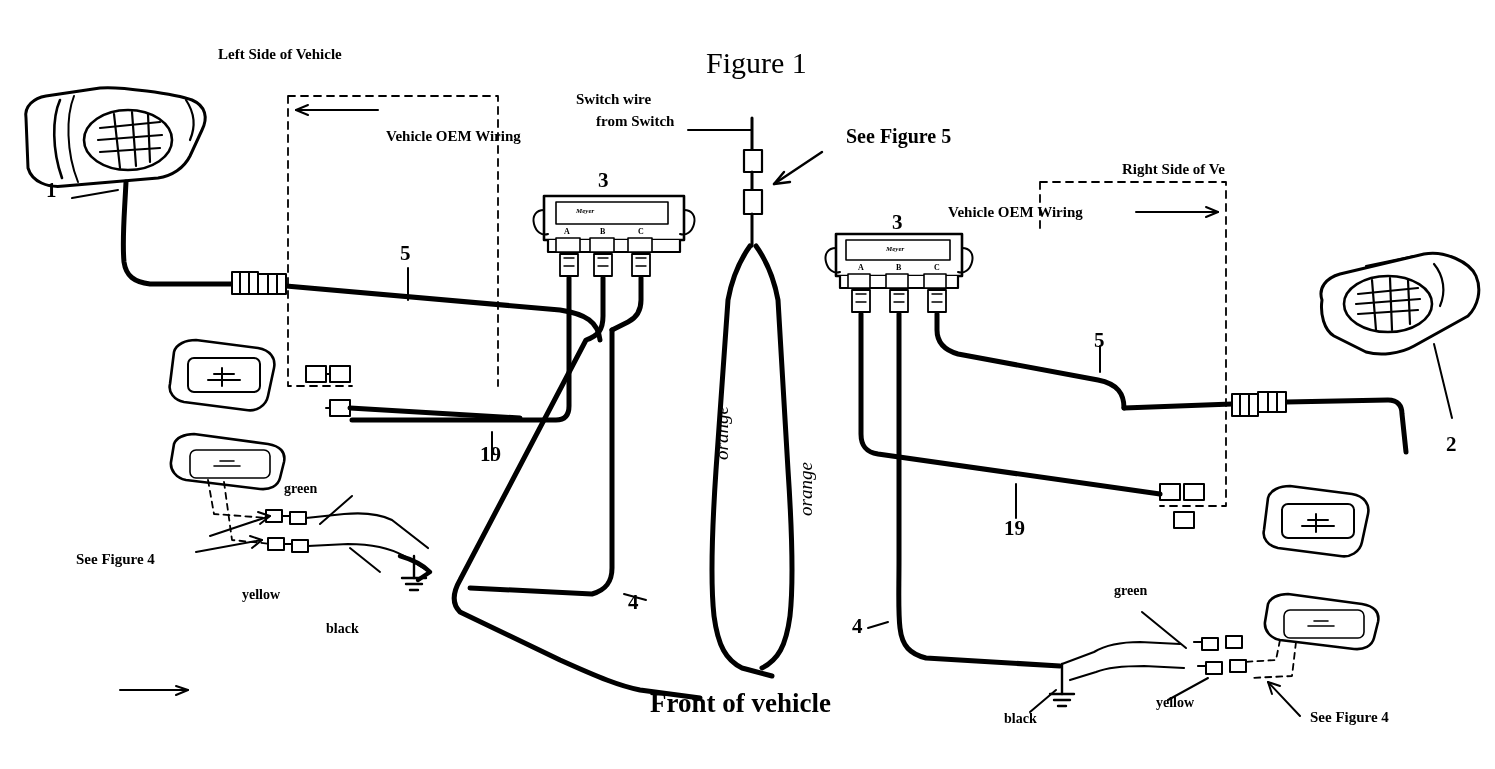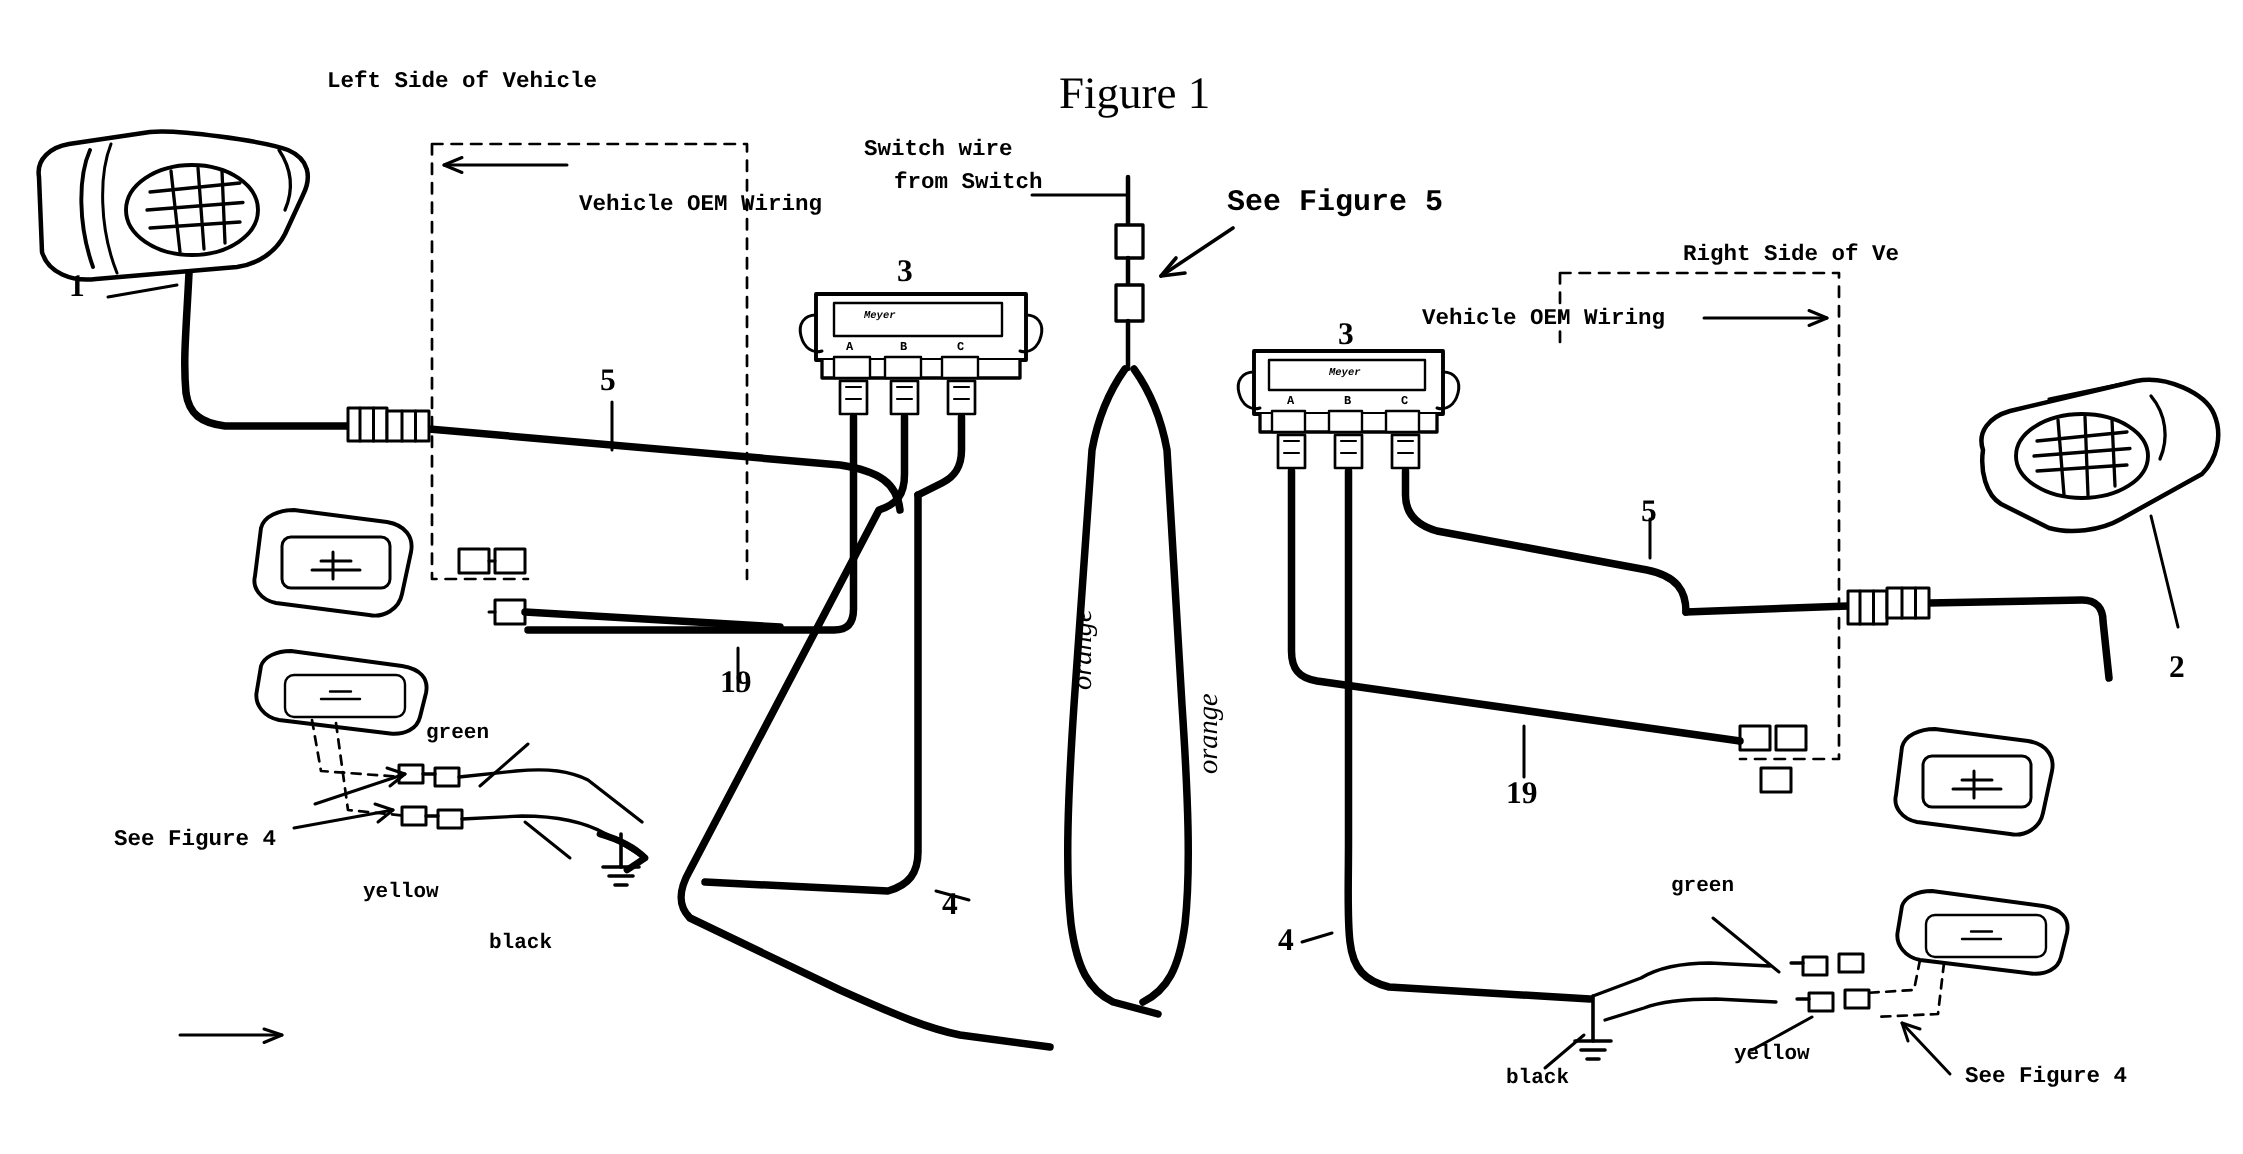--- a/index.html
+++ b/index.html
@@ -17,21 +17,21 @@
     color: #000000;
   }
   #canvas svg {
     position: absolute;
     left: 0;
     top: 0;
   }
   .lbl {
     position: absolute;
     white-space: nowrap;
-    font-family: Liberation Mono, monospace;
+    font-family: Liberation Serif, serif;
     color: #000;
     line-height: 1;
   }
   .title {
     font-size: 30px;
     font-weight: normal;
     font-family: "Liberation Serif", serif;
   }
   .front {
     font-size: 27px;
@@ -326,21 +326,21 @@
 
   <div class="lbl hdr" style="left:218px; top:47px;">Left Side of Vehicle</div>
   <div class="lbl hdr" style="left:1122px; top:162px;text-align:right;">Right Side of Ve</div>
 
   <div class="lbl hdr" style="left:386px; top:129px;">Vehicle OEM Wiring</div>
   <div class="lbl hdr" style="left:948px; top:205px;">Vehicle OEM Wiring</div>
 
   <div class="lbl hdr" style="left:576px; top:92px;">Switch wire</div>
   <div class="lbl hdr" style="left:596px; top:114px;">from Switch</div>
 
-  <div class="lbl" style="left:818px; top:126px; font-size:20px; font-weight:bold;">See Figure 5</div>
+  <div class="lbl" style="left:846px; top:126px; font-size:20px; font-weight:bold;">See Figure 5</div>
 
   <div class="lbl num" style="left:46px; top:180px;">1</div>
   <div class="lbl num" style="left:1446px; top:434px;">2</div>
   <div class="lbl num" style="left:598px; top:170px;">3</div>
   <div class="lbl num" style="left:892px; top:212px;">3</div>
   <div class="lbl num" style="left:400px; top:243px;">5</div>
   <div class="lbl num" style="left:1094px; top:330px;">5</div>
   <div class="lbl num" style="left:628px; top:592px;">4</div>
   <div class="lbl num" style="left:852px; top:616px;">4</div>
   <div class="lbl num" style="left:480px; top:444px;">19</div>
@@ -353,20 +353,21 @@
   <div class="lbl wirelbl" style="left:242px; top:588px;">yellow</div>
   <div class="lbl wirelbl" style="left:326px; top:622px;">black</div>
 
   <div class="lbl wirelbl" style="left:1114px; top:584px;">green</div>
   <div class="lbl wirelbl" style="left:1156px; top:696px;">yellow</div>
   <div class="lbl wirelbl" style="left:1004px; top:712px;">black</div>
 
   <div class="lbl seefig" style="left:76px; top:552px;">See Figure  4</div>
   <div class="lbl seefig" style="left:1310px; top:710px;">See Figure  4</div>
 
+  <div class="lbl front" style="left:650px; top:690px;">Front of vehicle</div>
 
   <div class="lbl brand" style="left:576px; top:208px;">Meyer</div>
   <div class="lbl tiny" style="left:564px; top:228px;">A</div>
   <div class="lbl tiny" style="left:600px; top:228px;">B</div>
   <div class="lbl tiny" style="left:638px; top:228px;">C</div>
 
   <div class="lbl brand" style="left:886px; top:246px;">Meyer</div>
   <div class="lbl tiny" style="left:858px; top:264px;">A</div>
   <div class="lbl tiny" style="left:896px; top:264px;">B</div>
   <div class="lbl tiny" style="left:934px; top:264px;">C</div>

